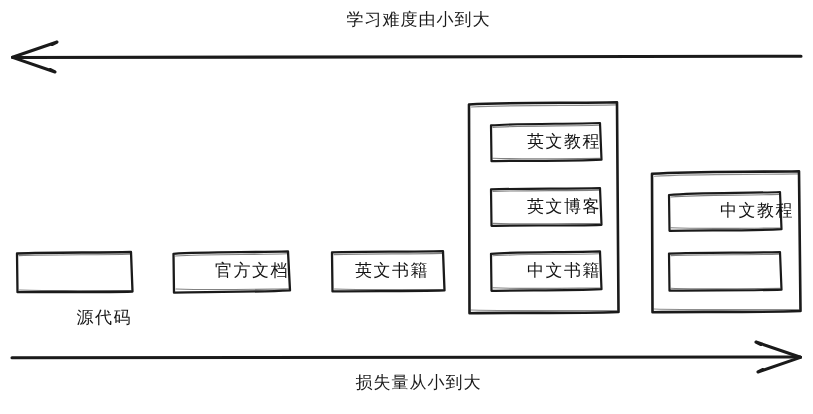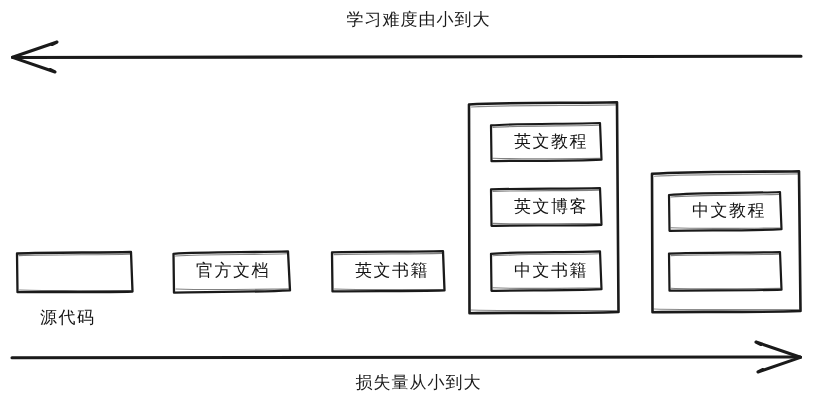--- a/index.html
+++ b/index.html
@@ -36,23 +36,22 @@
   }
   #label-top { top: 8px; }
   #label-bottom { top: 371px; }
 
   .node-label {
     position: absolute;
     color: #141414;
     font-size: 17px;
     letter-spacing: 1.5px;
     white-space: nowrap;
-    text-align: left;
+    text-align: right;
     line-height: 1;
-    padding-left: 24px;
   }
 </style>
 </head>
 <body>
 
 <div id="canvas">
 
   <svg id="sketch" viewBox="0 0 813 414">
     <g fill="none" stroke="#1a1a1a" stroke-linecap="round" stroke-linejoin="round">
 

